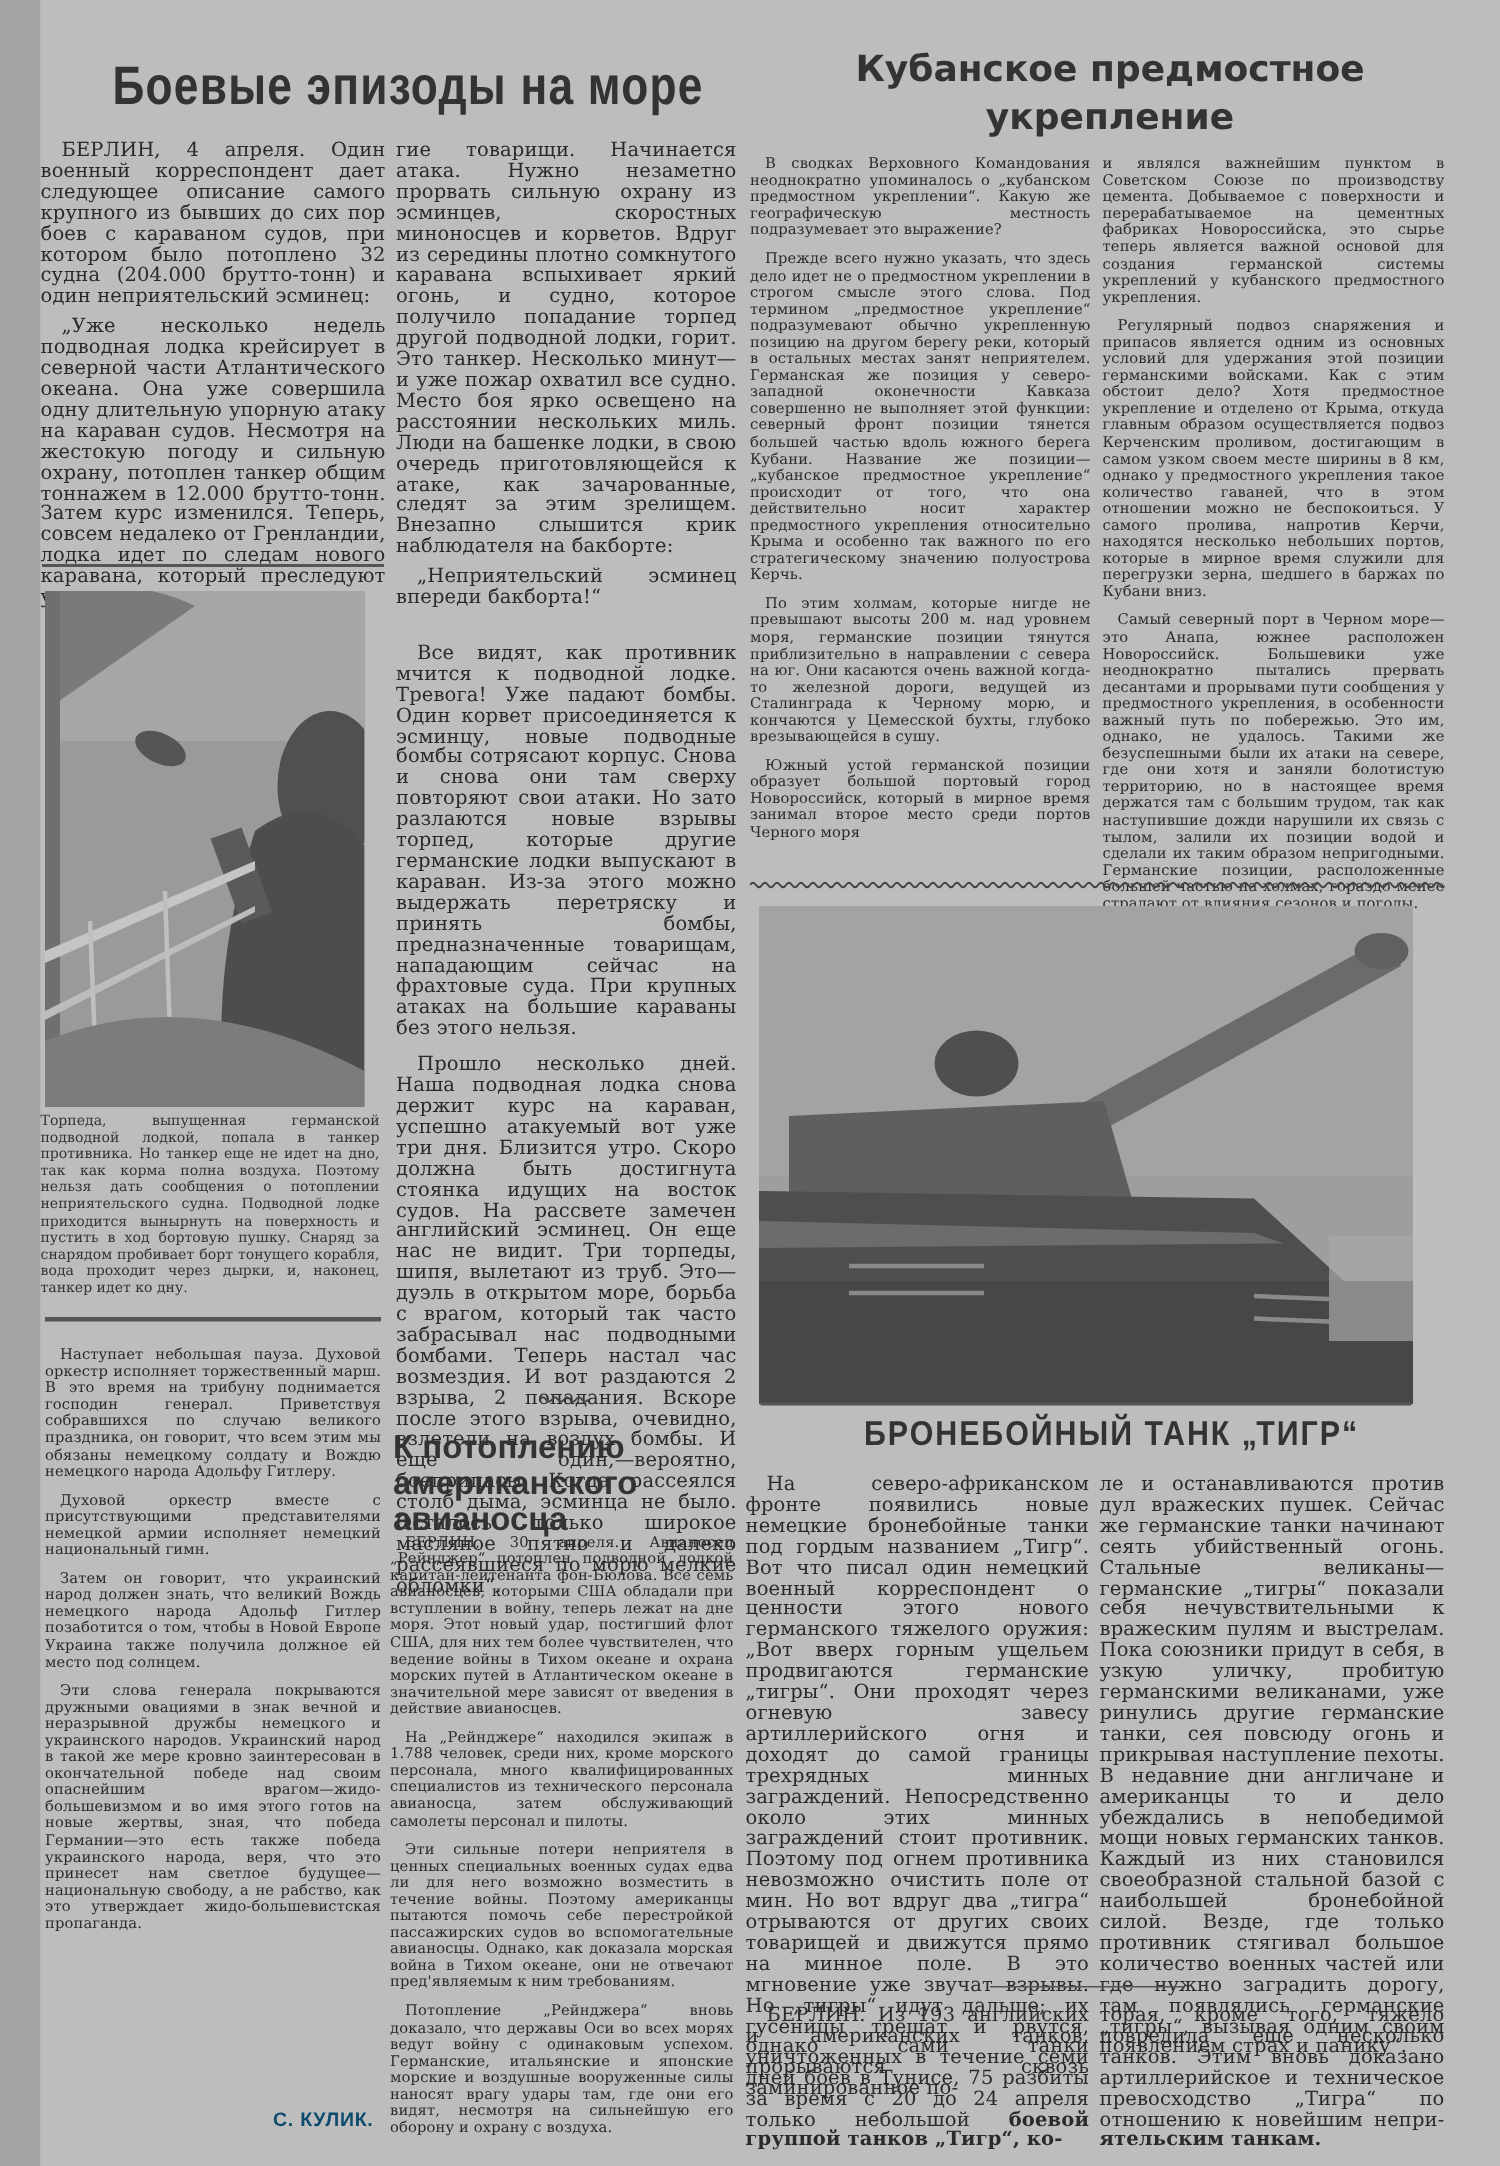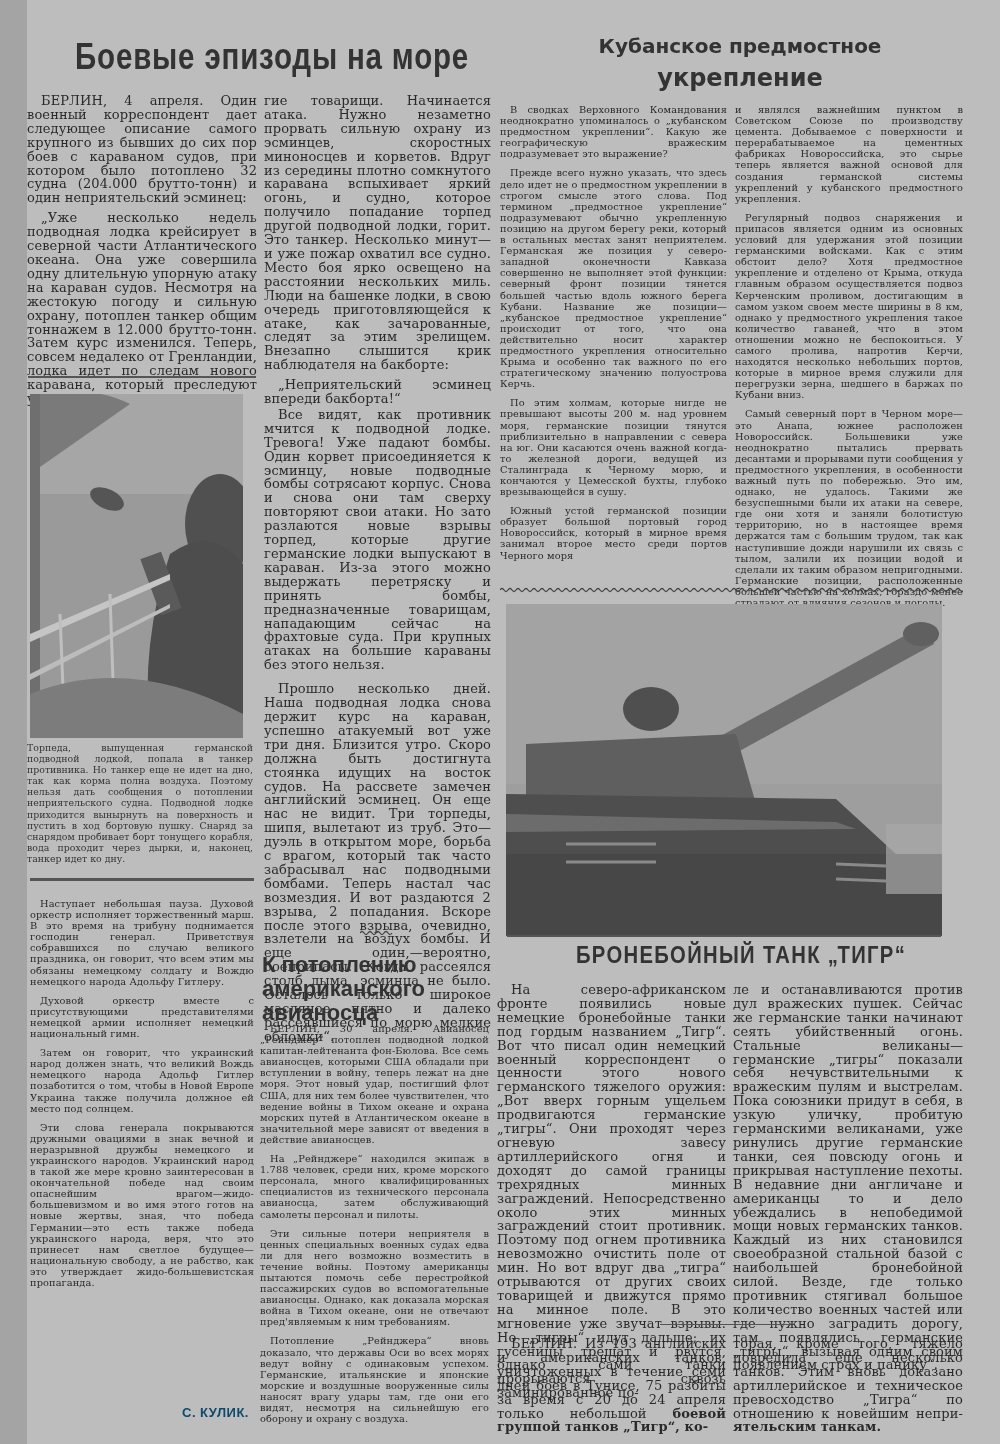--- a/index.html
+++ b/index.html
@@ -55,21 +55,21 @@
     <path d="M0 280 L140 210 L140 214 L0 286 Z" fill="#bcbcbc"></path>
     <path d="M30 220 L35 344" stroke="#bfbfbf" stroke-width="3"></path>
     <path d="M80 200 L85 344" stroke="#bfbfbf" stroke-width="3"></path>
     <path d="M0 300 Q100 260 213 320 L213 344 L0 344 Z" fill="#7c7c7c"></path>
   </svg>
 </div>
 <div class="caption" style="left:27px; top:742px; width:226px;">Торпеда, выпущенная германской подводной лодкой, попала в танкер противника. Но танкер еще не идет на дно, так как корма полна воздуха. Поэтому нельзя дать сообщения о потоплении неприятельского судна. Подводной лодке приходится вынырнуть на поверхность и пустить в ход бортовую пушку. Снаряд за снарядом пробивает борт тонущего корабля, вода проходит через дырки, и, наконец, танкер идет ко дну.</div>
 
 <div class="col" style="left:264px; top:94px; width:227px;">
   <p style="text-indent:0;">гие товарищи. Начинается атака. Нужно незаметно прорвать сильную охрану из эсминцев, скоростных миноносцев и корветов. Вдруг из середины плотно сомкнутого каравана вспыхивает яркий огонь, и судно, которое получило попадание торпед другой подводной лодки, горит. Это танкер. Несколько минут—и уже пожар охватил все судно. Место боя ярко освещено на расстоянии нескольких миль. Люди на башенке лодки, в свою очередь приготовляющейся к атаке, как зачарованные, следят за этим зрелищем. Внезапно слышится крик наблюдателя на бакборте:</p>
-  <p style="margin-bottom:2px;">„Неприятельский эсминец впереди бакборта!“</p>
+  <p style="margin-bottom:23px;">„Неприятельский эсминец впереди бакборта!“</p>
   <p style="margin-bottom:10px;">Все видят, как противник мчится к подводной лодке. Тревога! Уже падают бомбы. Один корвет присоединяется к эсминцу, новые подводные бомбы сотрясают корпус. Снова и снова они там сверху повторяют свои атаки. Но зато разлаются новые взрывы торпед, которые другие германские лодки выпускают в караван. Из-за этого можно выдержать перетряску и принять бомбы, предназначенные товарищам, нападающим сейчас на фрахтовые суда. При крупных атаках на большие караваны без этого нельзя.</p>
   <p>Прошло несколько дней. Наша подводная лодка снова держит курс на караван, успешно атакуемый вот уже три дня. Близится утро. Скоро должна быть достигнута стоянка идущих на восток судов. На рассвете замечен английский эсминец. Он еще нас не видит. Три торпеды, шипя, вылетают из труб. Это—дуэль в открытом море, борьба с врагом, который так часто забрасывал нас подводными бомбами. Теперь настал час возмездия. И вот раздаются 2 взрыва, 2 попадания. Вскоре после этого взрыва, очевидно, взлетели на воздух бомбы. И еще один,—вероятно, боеприпасы. Когда рассеялся столб дыма, эсминца не было. Осталось только широкое масляное пятно и далеко рассеявшиеся по морю мелкие обломки“.</p>
 </div>
 
 <div class="rule" style="left:30px; top:878px; width:224px; height:3px;"></div>
 <div class="col small" style="left:30px; top:898px; width:224px;">
   <p>Наступает небольшая пауза. Духовой оркестр исполняет торжественный марш. В это время на трибуну поднимается господин генерал. Приветствуя собравшихся по случаю великого праздника, он говорит, что всем этим мы обязаны немецкому солдату и Вождю немецкого народа Адольфу Гитлеру.</p>
   <p>Духовой оркестр вместе с присутствующими представителями немецкой армии исполняет немецкий национальный гимн.</p>
   <p>Затем он говорит, что украинский народ должен знать, что великий Вождь немецкого народа Адольф Гитлер позаботится о том, чтобы в Новой Европе Украина также получила должное ей место под солнцем.</p>
   <p>Эти слова генерала покрываются дружными овациями в знак вечной и неразрывной дружбы немецкого и украинского народов. Украинский народ в такой же мере кровно заинтересован в окончательной победе над своим опаснейшим врагом—жидо-большевизмом и во имя этого готов на новые жертвы, зная, что победа Германии—это есть также победа украинского народа, веря, что это принесет нам светлое будущее—национальную свободу, а не рабство, как это утверждает жидо-большевистская пропаганда.</p>
@@ -85,25 +85,25 @@
   <div class="headline-cond" style="font-size:22px; line-height:24px; display:inline-block;">авианосца</div>
 </div>
 <div class="col small" style="left:260px; top:1023px; width:229px;">
   <p>БЕРЛИН, 30 апреля. Авианосец „Рейнджер“ потоплен подводной лодкой капитан-лейтенанта фон-Бюлова. Все семь авианосцев, которыми США обладали при вступлении в войну, теперь лежат на дне моря. Этот новый удар, постигший флот США, для них тем более чувствителен, что ведение войны в Тихом океане и охрана морских путей в Атлантическом океане в значительной мере зависят от введения в действие авианосцев.</p>
   <p>На „Рейнджере“ находился экипаж в 1.788 человек, среди них, кроме морского персонала, много квалифицированных специалистов из технического персонала авианосца, затем обслуживающий самолеты персонал и пилоты.</p>
   <p>Эти сильные потери неприятеля в ценных специальных военных судах едва ли для него возможно возместить в течение войны. Поэтому американцы пытаются помочь себе перестройкой пассажирских судов во вспомогательные авианосцы. Однако, как доказала морская война в Тихом океане, они не отвечают пред'являемым к ним требованиям.</p>
   <p>Потопление „Рейнджера“ вновь доказало, что державы Оси во всех морях ведут войну с одинаковым успехом. Германские, итальянские и японские морские и воздушные вооруженные силы наносят врагу удары там, где они его видят, несмотря на сильнейшую его оборону и охрану с воздуха.</p>
 </div>
 
 <div class="abs" style="left:500px; top:30px; width:480px; text-align:center;">
-  <div class="headline-round" style="font-size:20px; line-height:32px;">Кубанское предмостное</div>
+  <div class="headline-round" style="font-size:24px; line-height:32px;">Кубанское предмостное</div>
   <div class="headline-round" style="font-size:24px; line-height:32px;">укрепление</div>
 </div>
 <div class="col small" style="left:500px; top:104px; width:227px;">
-  <p>В сводках Верховного Командования неоднократно упоминалось о „кубанском предмостном укреплении“. Какую же географическую вражеским подразумевает это выражение?</p>
+  <p>В сводках Верховного Командования неоднократно упоминалось о „кубанском предмостном укреплении“. Какую же географическую местность подразумевает это выражение?</p>
   <p>Прежде всего нужно указать, что здесь дело идет не о предмостном укреплении в строгом смысле этого слова. Под термином „предмостное укрепление“ подразумевают обычно укрепленную позицию на другом берегу реки, который в остальных местах занят неприятелем. Германская же позиция у северо-западной оконечности Кавказа совершенно не выполняет этой функции: северный фронт позиции тянется большей частью вдоль южного берега Кубани. Название же позиции—„кубанское предмостное укрепление“ происходит от того, что она действительно носит характер предмостного укрепления относительно Крыма и особенно так важного по его стратегическому значению полуострова Керчь.</p>
   <p>По этим холмам, которые нигде не превышают высоты 200 м. над уровнем моря, германские позиции тянутся приблизительно в направлении с севера на юг. Они касаются очень важной когда-то железной дороги, ведущей из Сталинграда к Черному морю, и кончаются у Цемесской бухты, глубоко врезывающейся в сушу.</p>
   <p>Южный устой германской позиции образует большой портовый город Новороссийск, который в мирное время занимал второе место среди портов Черного моря</p>
 </div>
 <div class="col small" style="left:735px; top:104px; width:228px;">
   <p style="text-indent:0;">и являлся важнейшим пунктом в Советском Союзе по производству цемента. Добываемое с поверхности и перерабатываемое на цементных фабриках Новороссийска, это сырье теперь является важной основой для создания германской системы укреплений у кубанского предмостного укрепления.</p>
   <p>Регулярный подвоз снаряжения и припасов является одним из основных условий для удержания этой позиции германскими войсками. Как с этим обстоит дело? Хотя предмостное укрепление и отделено от Крыма, откуда главным образом осуществляется подвоз Керченским проливом, достигающим в самом узком своем месте ширины в 8 км, однако у предмостного укрепления такое количество гаваней, что в этом отношении можно не беспокоиться. У самого пролива, напротив Керчи, находятся несколько небольших портов, которые в мирное время служили для перегрузки зерна, шедшего в баржах по Кубани вниз.</p>
   <p>Самый северный порт в Черном море—это Анапа, южнее расположен Новороссийск. Большевики уже неоднократно пытались прервать десантами и прорывами пути сообщения у предмостного укрепления, в особенности важный путь по побережью. Это им, однако, не удалось. Такими же безуспешными были их атаки на севере, где они хотя и заняли болотистую территорию, но в настоящее время держатся там с большим трудом, так как наступившие дожди нарушили их связь с тылом, залили их позиции водой и сделали их таким образом непригодными. Германские позиции, расположенные большей частью на холмах, гораздо менее страдают от влияния сезонов и погоды.</p>
 </div>
 

